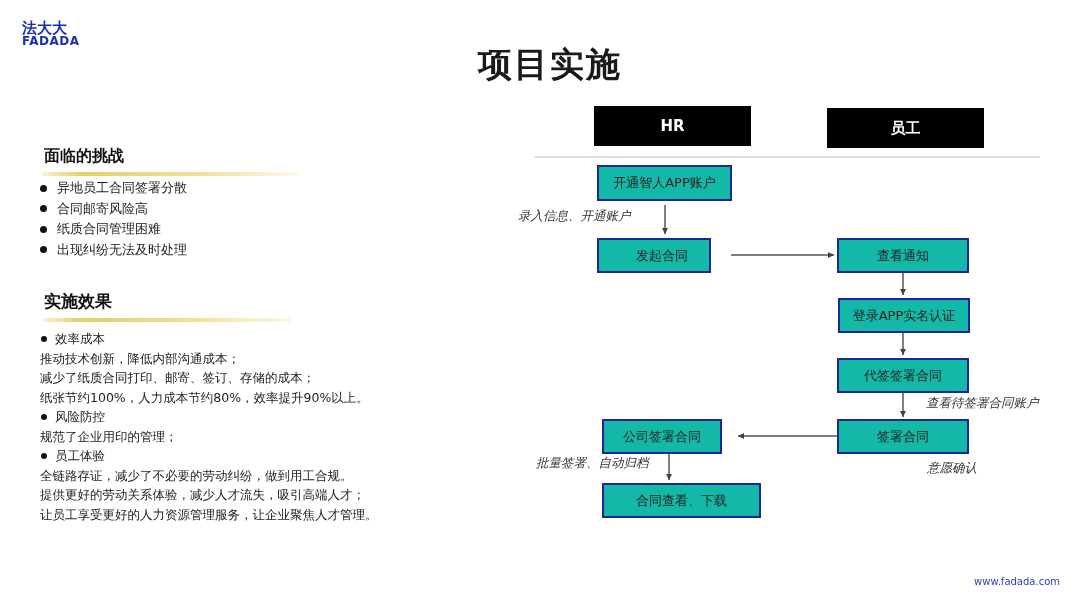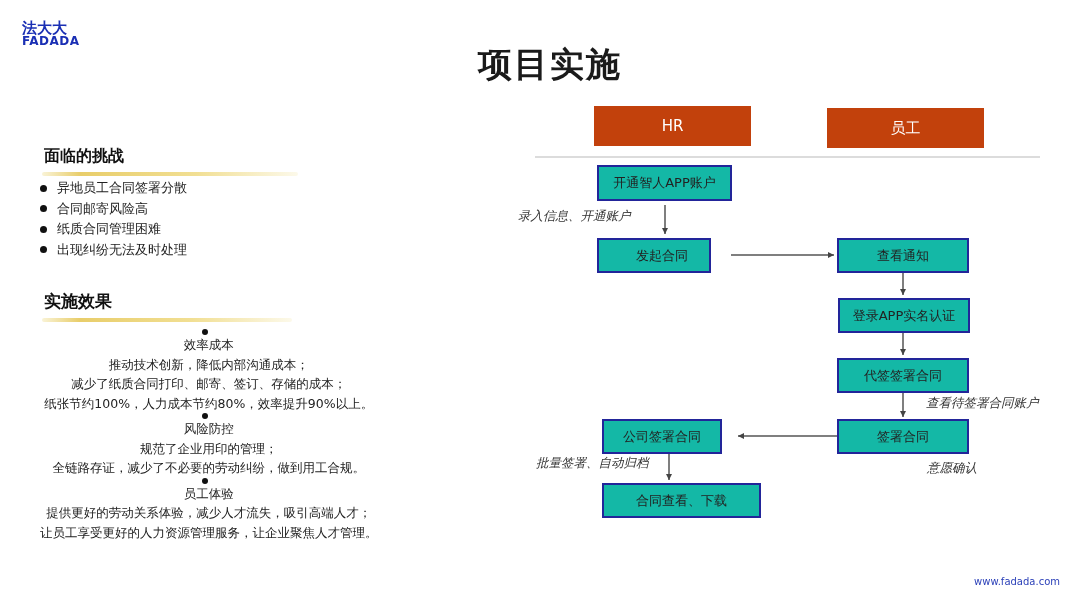--- a/index.html
+++ b/index.html
@@ -14,24 +14,24 @@
 
   .section-title { position: absolute; left: 44px; font-size: 16px; font-weight: bold; color: #111; }
   .underline { position: absolute; height: 4px; border-radius: 2px;
      background: linear-gradient(90deg, rgba(235,215,120,0.3), rgba(230,200,90,0.9) 15%, rgba(238,215,120,0.8) 60%, rgba(240,225,150,0.2)); }
 
   .bullets { position: absolute; left: 40px; list-style: none; }
   .bullets li { font-size: 13px; line-height: 20.5px; color: #222; display: flex; align-items: center; }
   .dot { display: inline-block; width: 7px; height: 7px; border-radius: 50%; background: #111; margin-right: 10px; flex: none; }
 
   .effects { position: absolute; left: 40px; top: 329px; }
-  .effects .line { font-size: 12.5px; line-height: 19.5px; color: #222; white-space: nowrap; display: flex; align-items: center; flex-direction: column; }
+  .effects .line { font-size: 12.5px; line-height: 19.5px; color: #222; white-space: nowrap; display: flex; align-items: center; }
   .effects .line .dot { width: 6px; height: 6px; margin-right: 8px; margin-left: 1px; }
 
-  .lane-head { position: absolute; background: #c2410c; color: #fff; font-size: 15px; font-weight: normal; display: flex; align-items: center; justify-content: center; }
+  .lane-head { position: absolute; background: #000000; color: #fff; font-size: 15px; font-weight: bold; display: flex; align-items: center; justify-content: center; }
   .divider { position: absolute; left: 535px; top: 156px; width: 505px; height: 2px; background: #dcdcdc; }
 
   .node { position: absolute; border: 2.5px solid #22259a; background: #14b8a6; font-size: 13px; color: #222; display: flex; align-items: center; justify-content: center; white-space: nowrap; }
   .note { position: absolute; font-size: 12.5px; font-style: italic; color: #333; white-space: nowrap; }
 
   svg.edges { position: absolute; left: 0; top: 0; }
 
   .footer-url { position: absolute; right: 20px; top: 576px; font-size: 10px; color: #2a3fb8; }
 </style>
 </head>
@@ -73,25 +73,25 @@
       <span>效率成本</span>
     </div>
   <div class="line">推动技术创新，降低内部沟通成本；</div>
   <div class="line">减少了纸质合同打印、邮寄、签订、存储的成本；</div>
   <div class="line">纸张节约100%，人力成本节约80%，效率提升90%以上。</div>
   <div class="line">
       <span class="dot"></span>
       <span>风险防控</span>
     </div>
   <div class="line">规范了企业用印的管理；</div>
-  <div class="line">全链路存证，减少了不必要的劳动纠纷，做到用工合规。</div>
   <div class="line">
       <span class="dot"></span>
       <span>员工体验</span>
     </div>
+  <div class="line">全链路存证，减少了不必要的劳动纠纷，做到用工合规。</div>
   <div class="line">提供更好的劳动关系体验，减少人才流失，吸引高端人才；</div>
   <div class="line">让员工享受更好的人力资源管理服务，让企业聚焦人才管理。</div>
 </div>
 
 <div class="lane-head" style="left:594px; top:106px; width:157px; height:40px;">HR</div>
 <div class="lane-head" style="left:827px; top:108px; width:157px; height:40px;">员工</div>
 <div class="divider"></div>
 
 <svg class="edges" width="1080" height="607">
   <defs>

